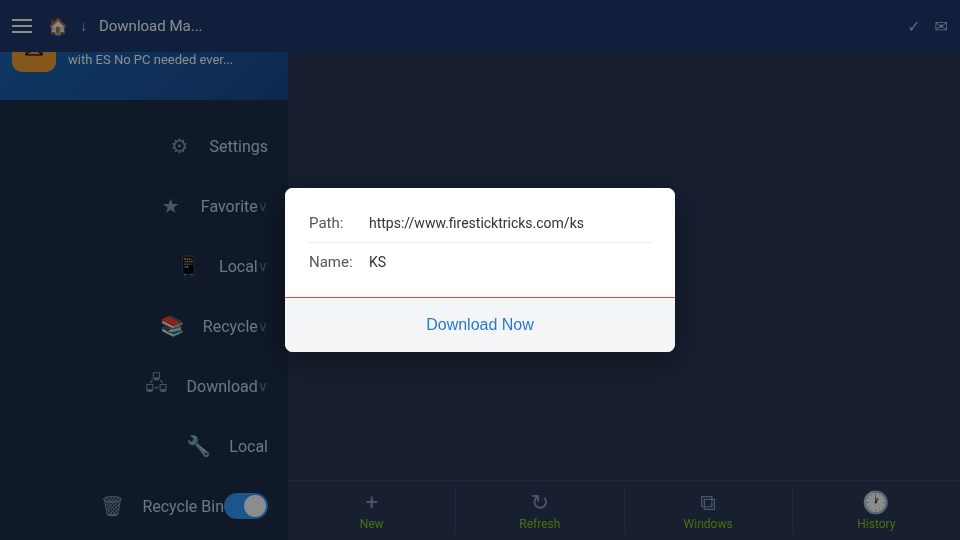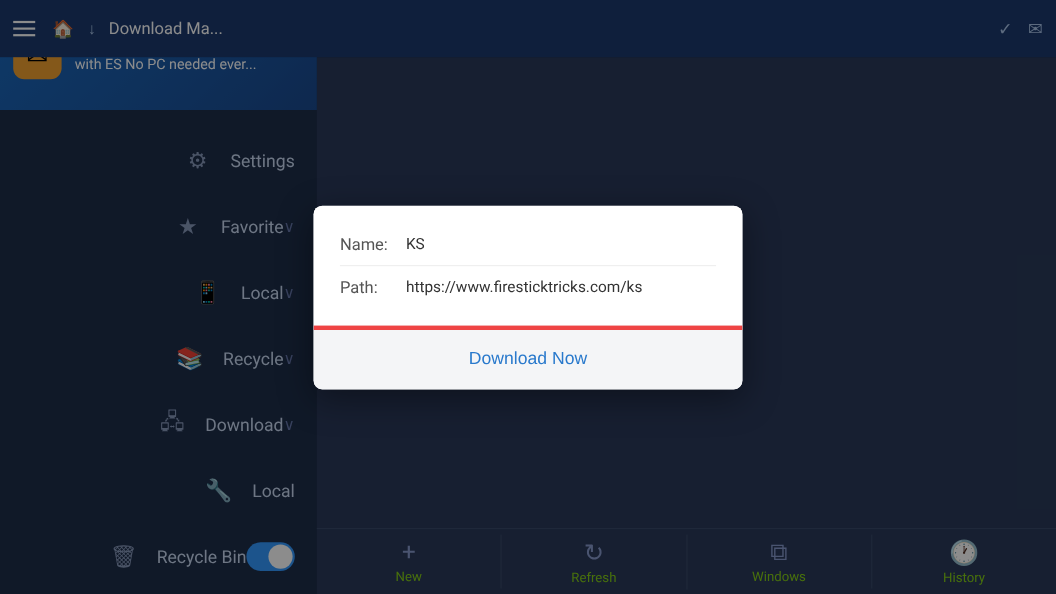--- a/index.html
+++ b/index.html
@@ -253,21 +253,21 @@
     }
     .dialog-field-value {
       color: #333;
       font-size: 14px;
       flex: 1;
     }
     .dialog-footer {
       background: #f4f5f7;
       padding: 12px 0;
       text-align: center;
-      border-top: 4px solid #ef4444;
+      border-top: 1px solid #ef4444;
     }
     .dialog-btn {
       background: none;
       border: none;
       color: #2979cc;
       font-size: 16px;
       cursor: pointer;
       padding: 6px 24px;
       font-weight: 500;
     }
@@ -352,25 +352,25 @@
   <div class="toolbar-btn">
     <span class="toolbar-btn-icon">🕐</span>
     <span class="toolbar-btn-label">History</span>
   </div>
 </div>
 
 <div class="overlay">
   <div class="dialog">
     <div class="dialog-body">
       <div class="dialog-row">
+        <span class="dialog-field-label">Path:</span>
+        <span class="dialog-field-value">https://www.firesticktricks.com/ks</span>
+      </div>
+      <div class="dialog-row">
         <span class="dialog-field-label">Name:</span>
         <span class="dialog-field-value">KS</span>
-      </div>
-      <div class="dialog-row">
-        <span class="dialog-field-label">Path:</span>
-        <span class="dialog-field-value">https://www.firesticktricks.com/ks</span>
       </div>
     </div>
     <div class="dialog-footer">
       <button class="dialog-btn">Download Now</button>
     </div>
   </div>
 </div>
 
 </body></html>

